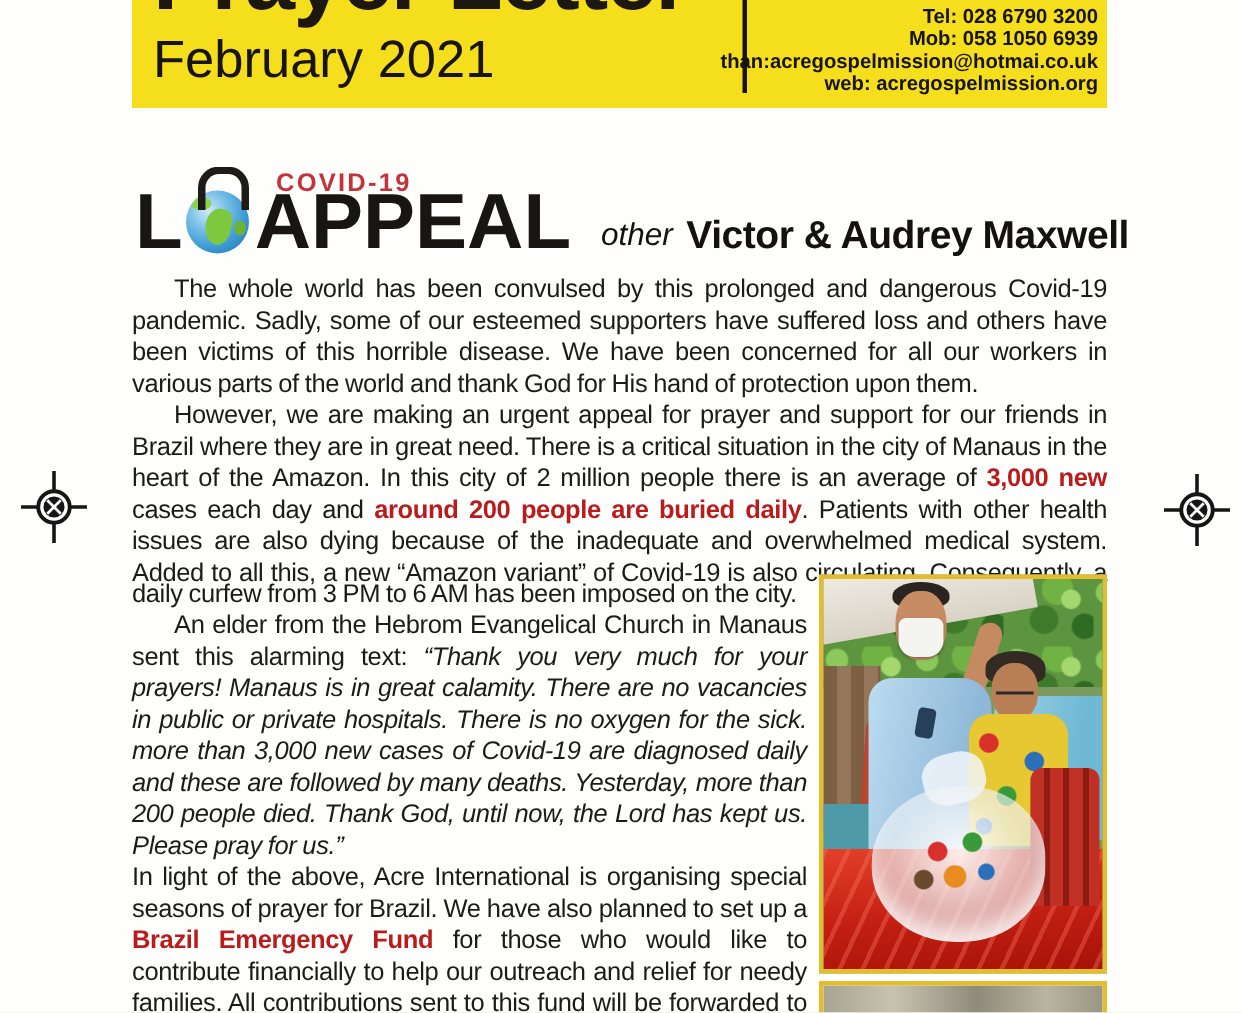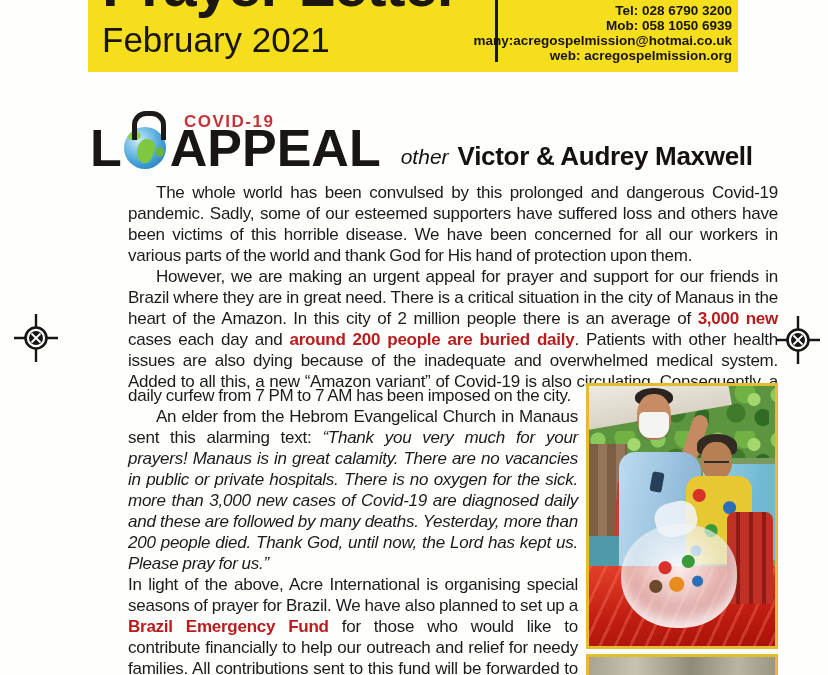--- a/index.html
+++ b/index.html
@@ -66,21 +66,21 @@
     position:absolute;left:94px;top:-12px;font-size:17px;font-weight:800;
     letter-spacing:1.5px;color:#c43339;
   }
   .from-label{font-size:21px;font-style:italic;font-weight:500;margin-left:20px;
     line-height:26px;color:#14110e;}
   .authors{font-size:26px;font-weight:700;margin-left:9px;line-height:28px;
     color:#14110e;letter-spacing:-0.3px;}
   
   .bodytext{
     position:absolute;left:88px;width:650px;font-size:17px;line-height:21px;
-    text-align:justify;letter-spacing:-0.25px;word-spacing:-0.5px;color:#1b1b1b;margin-left:40px;
+    text-align:justify;letter-spacing:-0.25px;word-spacing:-0.5px;color:#1b1b1b;
   }
   .section-a{top:182px;}
   .section-b{top:385px;}
   .bodytext p{margin:0;}
   .bodytext p.indent{text-indent:28px;}
   .bodytext p.stretch-last{text-align-last:justify;}
   .bodytext b{font-weight:700;color:#b91c1c;}
   .bodytext i{font-style:italic;}
   
   .photo-stack{float:right;width:192px;margin:-2px 0 0 8px;}
@@ -175,21 +175,21 @@
     <line x1="28.5" y1="19.5" x2="19.5" y2="28.5" stroke="#ffffff" stroke-width="1.8"></line>
   </svg>
 
   <div class="masthead">
     <div class="masthead-title">Prayer Letter</div>
     <div class="masthead-date">February 2021</div>
     <div class="masthead-divider"></div>
     <div class="masthead-contact">
       <div>Tel: 028 6790 3200</div>
       <div>Mob: 058 1050 6939</div>
-      <div>many:acregospelmission@hotmai.co.uk</div>
+      <div>than:acregospelmission@hotmai.co.uk</div>
       <div>web: acregospelmission.org</div>
     </div>
   </div>
 
 
   <div class="logo-row">
     <span class="covid-label">COVID-19</span>
     <span class="logo-word">L</span>
     <span class="globe-wrap">
       <span class="globe">
@@ -228,19 +228,19 @@
         <div class="ph-woman-head"></div>
         <div class="ph-woman-glasses"></div>
         <div class="ph-woman-dress"></div>
         <div class="ph-table"></div>
         <div class="ph-chair-right"></div>
         <div class="ph-hamper-top"></div>
         <div class="ph-hamper"></div>
       </div>
       <div class="photo photo2"></div>
     </div>
-    <p><span>daily curfew from 7 PM to 7 AM has been imposed on the city.</span></p>
+    <p><span>daily curfew from 3 PM to 6 AM has been imposed on the city.</span></p>
     <p class="indent"><span>An elder from the Hebrom Evangelical Church in Manaus sent this alarming text: </span><i>“Thank you very much for your prayers! Manaus is in great calamity.  There are no vacancies in public or private hospitals.  There is no oxygen for the sick.  more than 3,000 new cases of Covid-19 are diagnosed daily and these are followed by many deaths.  Yesterday, more than 200 people died.  Thank God, until now, the Lord has kept us. Please pray for us.”</i></p>
     <p><span>In light of the above, Acre International is organising special seasons of prayer for Brazil. We have also planned to set up a </span><b>Brazil Emergency Fund</b><span> for those who would like to contribute financially to help our outreach and relief for needy families.  All contributions sent to this fund will be forwarded to our churches in Brazil for their relief programmes.</span></p>
 
   </div>
 
 </div>
 
 </body></html>

